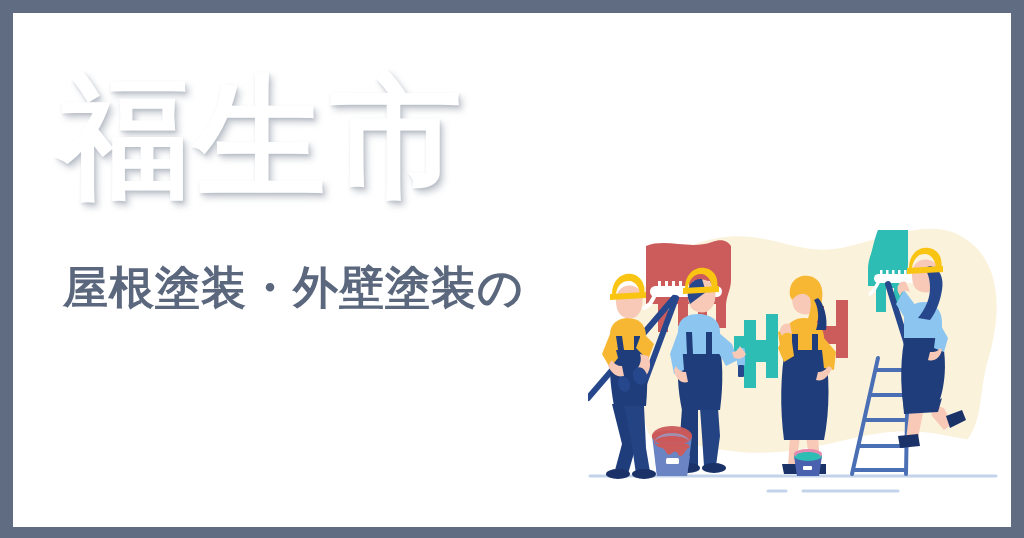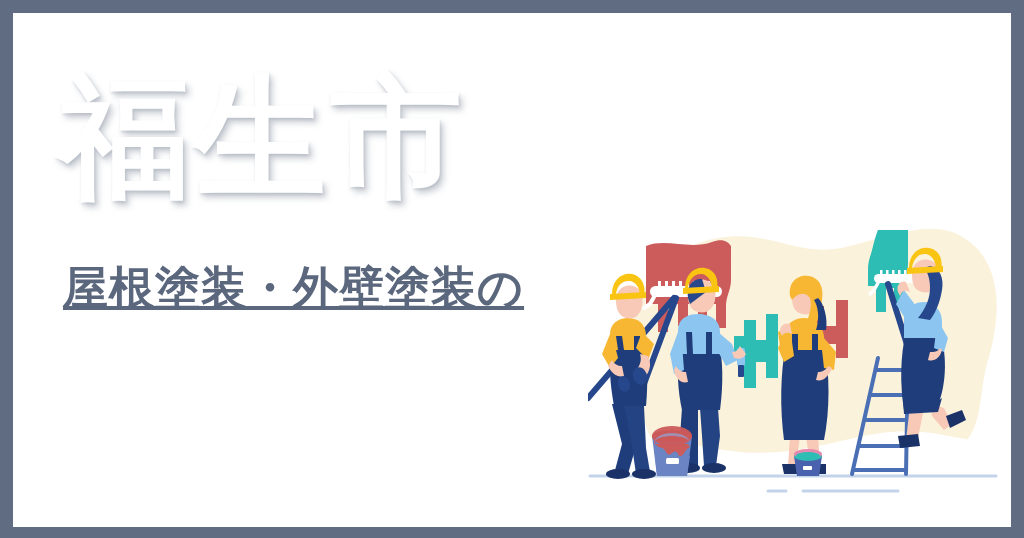--- a/index.html
+++ b/index.html
@@ -37,21 +37,20 @@
     white-space:nowrap;
   }
   .sub-line{
     position:absolute;left:50px;top:248px;
     width:540px;
     font-size:45px;line-height:54px;
     font-weight:bold;
     letter-spacing:1px;
     color:#5A677D;
     white-space:nowrap;
-    text-decoration:underline;
   }
   .main-line{
     position:absolute;left:60px;top:320px;
     width:540px;
     font-size:74px;line-height:92px;
     font-weight:bold;
     letter-spacing:2px;
     color:#4BB6F5;
     white-space:nowrap;
   }

